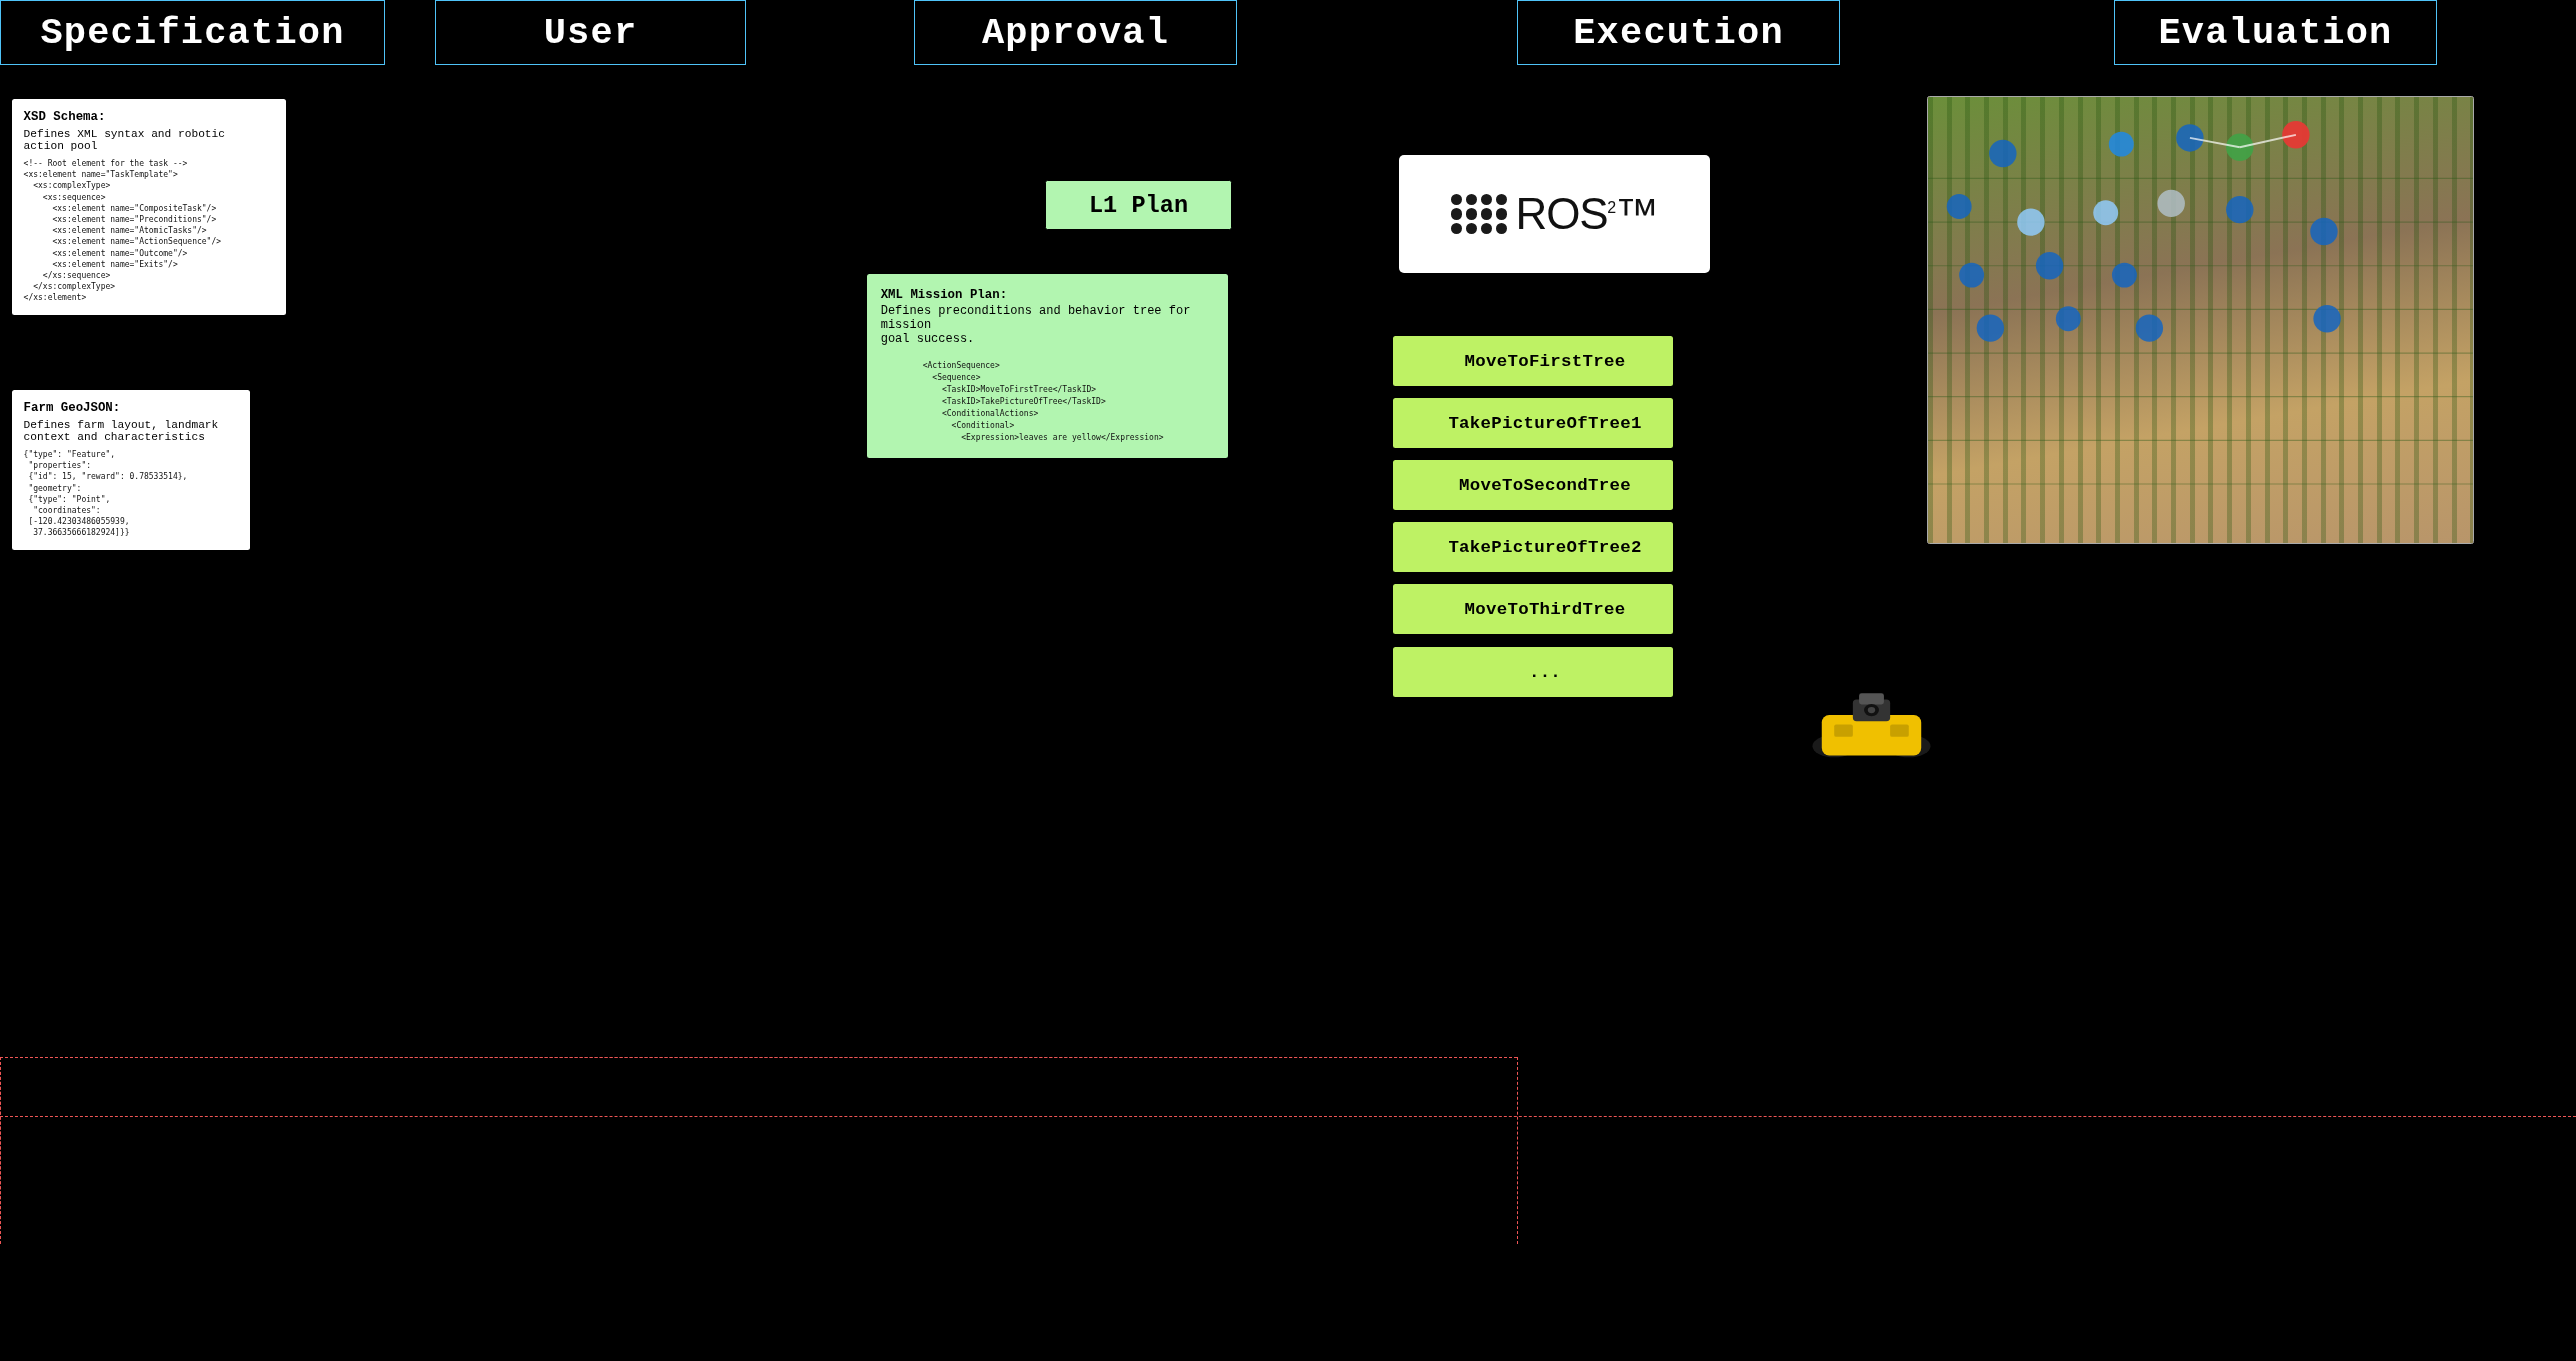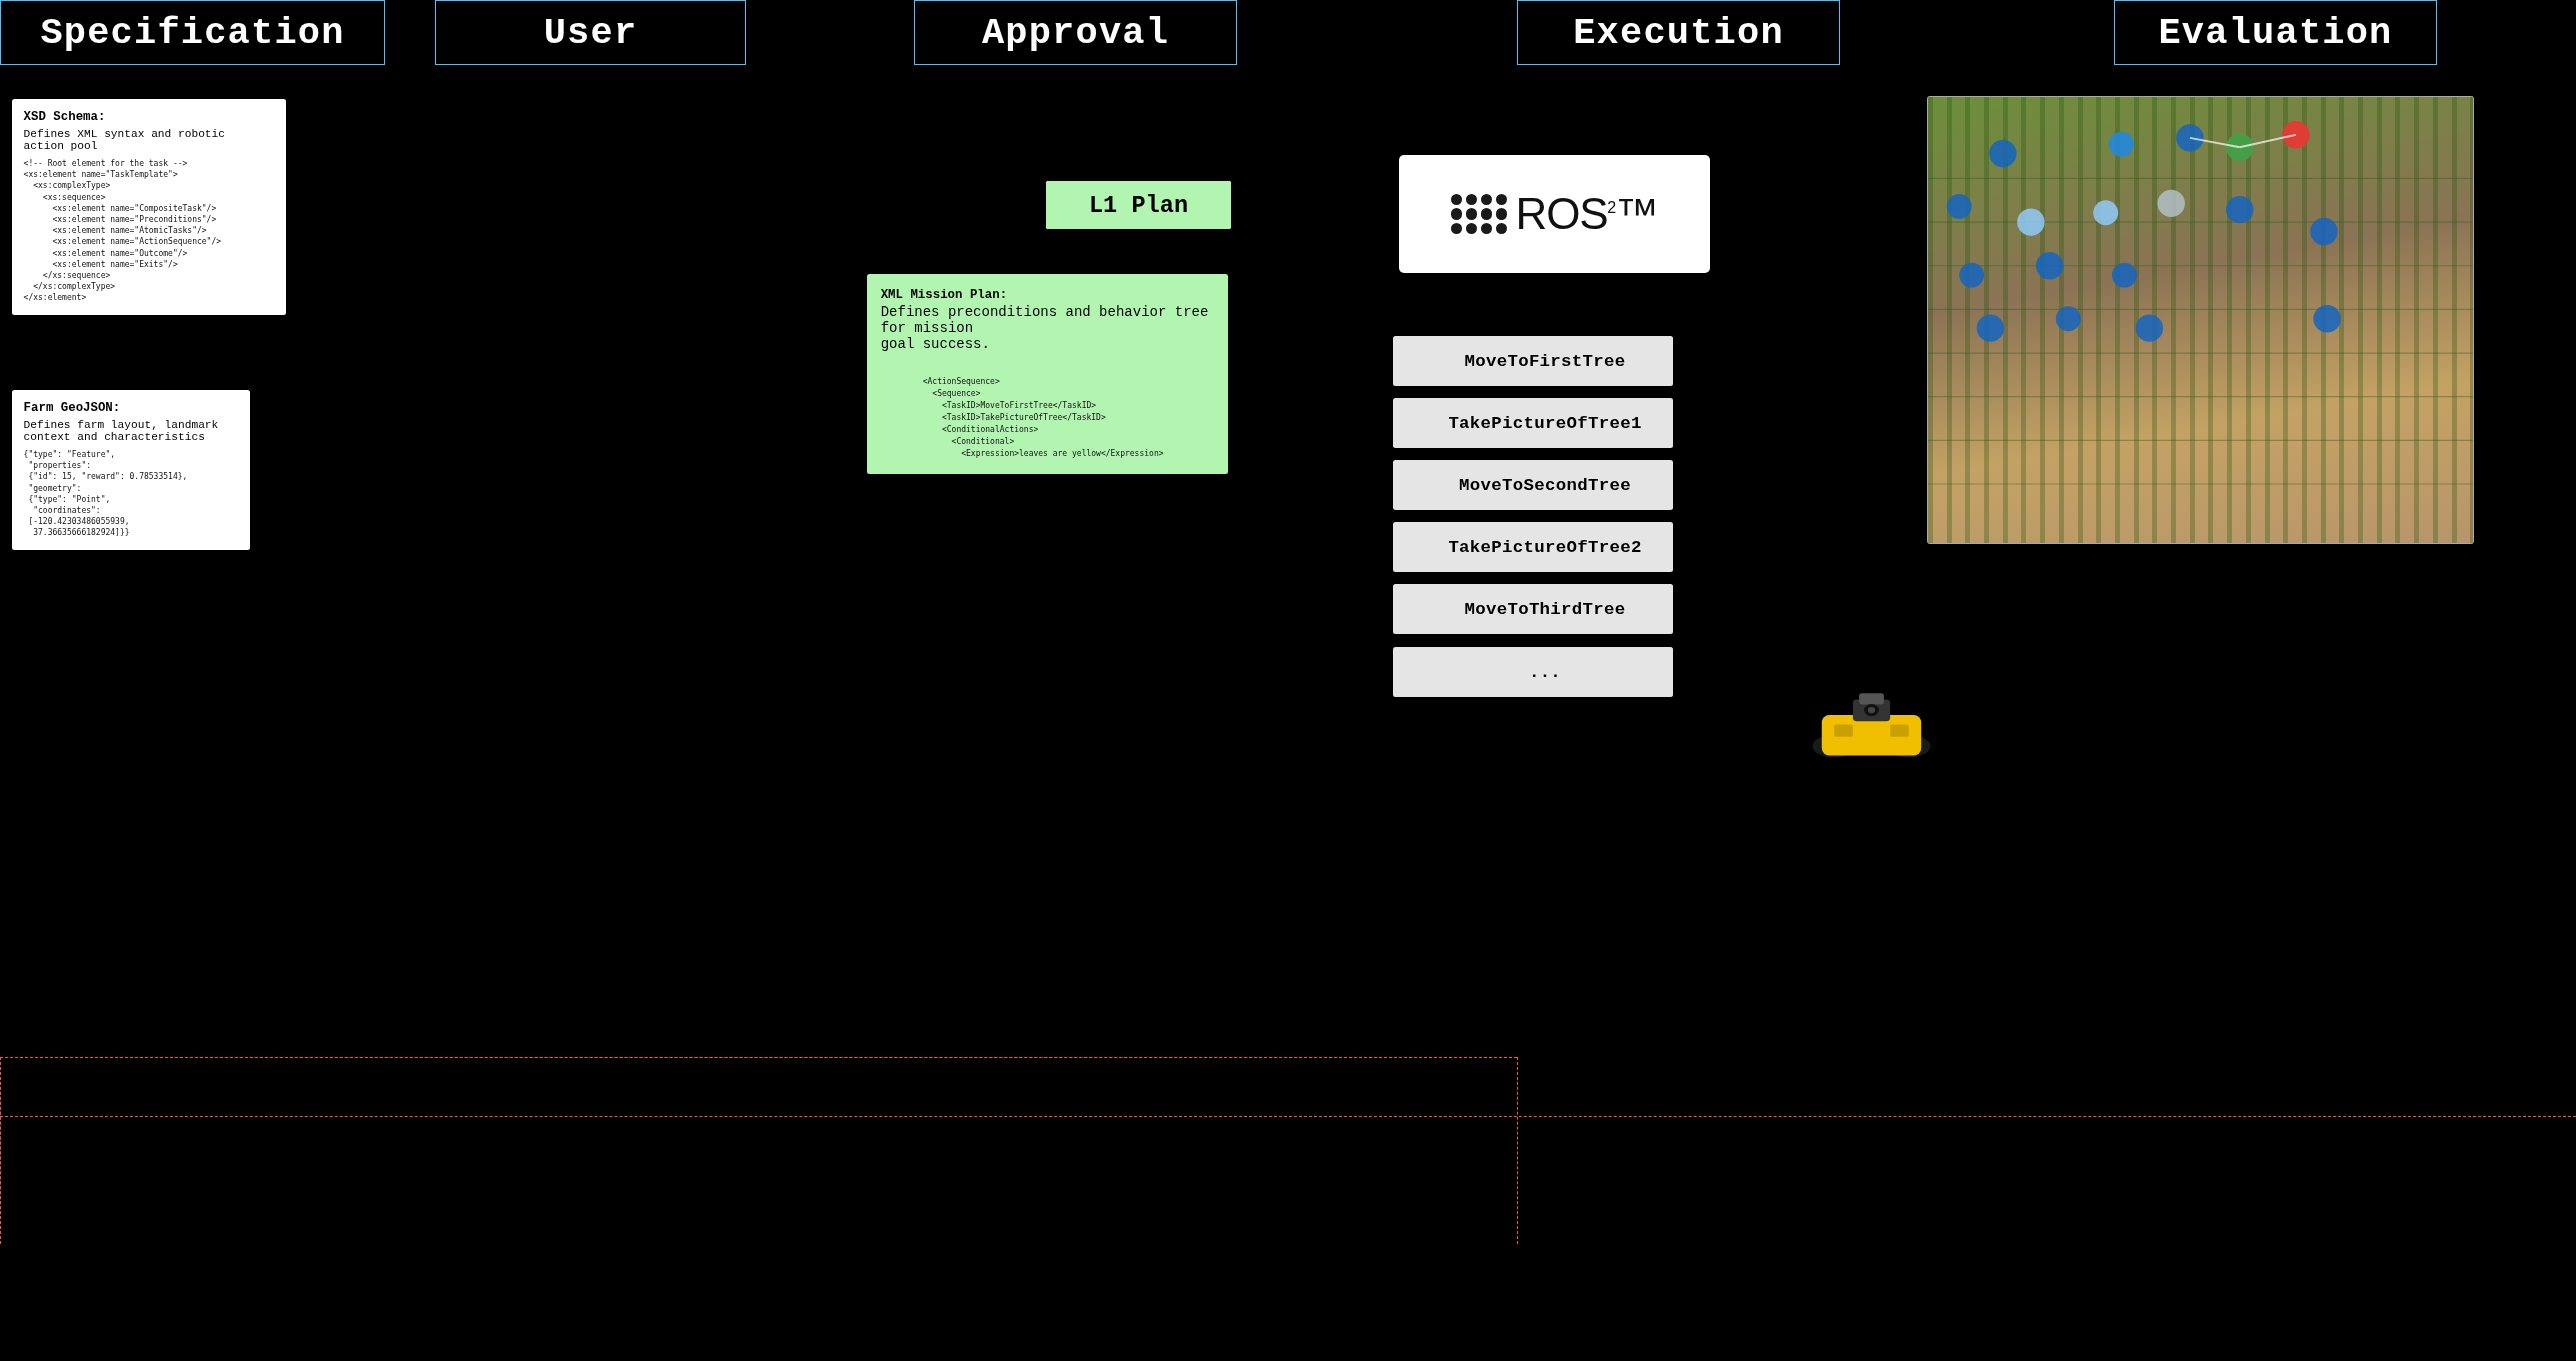--- a/index.html
+++ b/index.html
@@ -66,22 +66,22 @@
       font-size: 11.2px;
       border-radius: 2.5px;
       padding: 13.7px;
     }
     .sticky-note .note-title {
       font-size: 12.4px;
       font-weight: bold;
       margin-bottom: 2.5px;
     }
     .sticky-note .note-subtitle {
-      font-size: 14px;
-      margin-bottom: 24px;
+      font-size: 12px;
+      margin-bottom: 14px;
     }
     .sticky-note .note-code {
       font-size: 8px;
       line-height: 1.5;
       color: #111;
       white-space: pre;
       margin-left: 42px;
     }
 
     
@@ -132,21 +132,21 @@
     }
     .ros2-sup {
       font-size: 16px;
       vertical-align: super;
       color: #111;
     }
 
     
     .action-btn {
       position: absolute;
-      background: #e5e5e5;
+      background: #bef264;
       color: #000;
       font-family: 'Courier New', Courier, monospace;
       font-size: 17.4px;
       font-weight: bold;
       border-radius: 2.5px;
       display: flex;
       align-items: center;
       justify-content: center;
       letter-spacing: 0.3px;
       padding-left: 24px;

